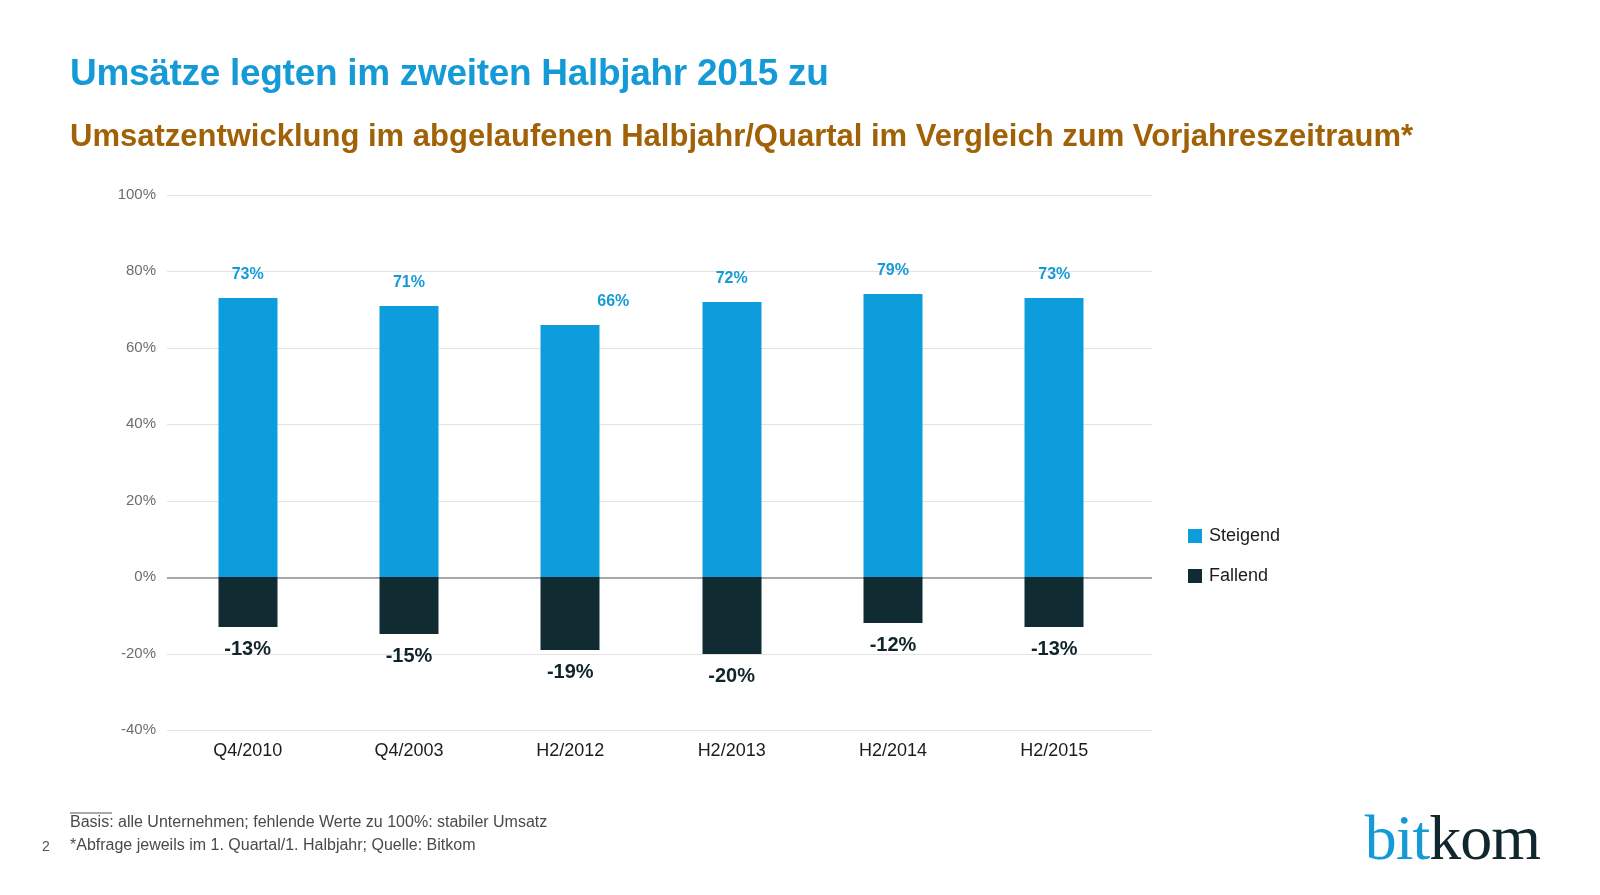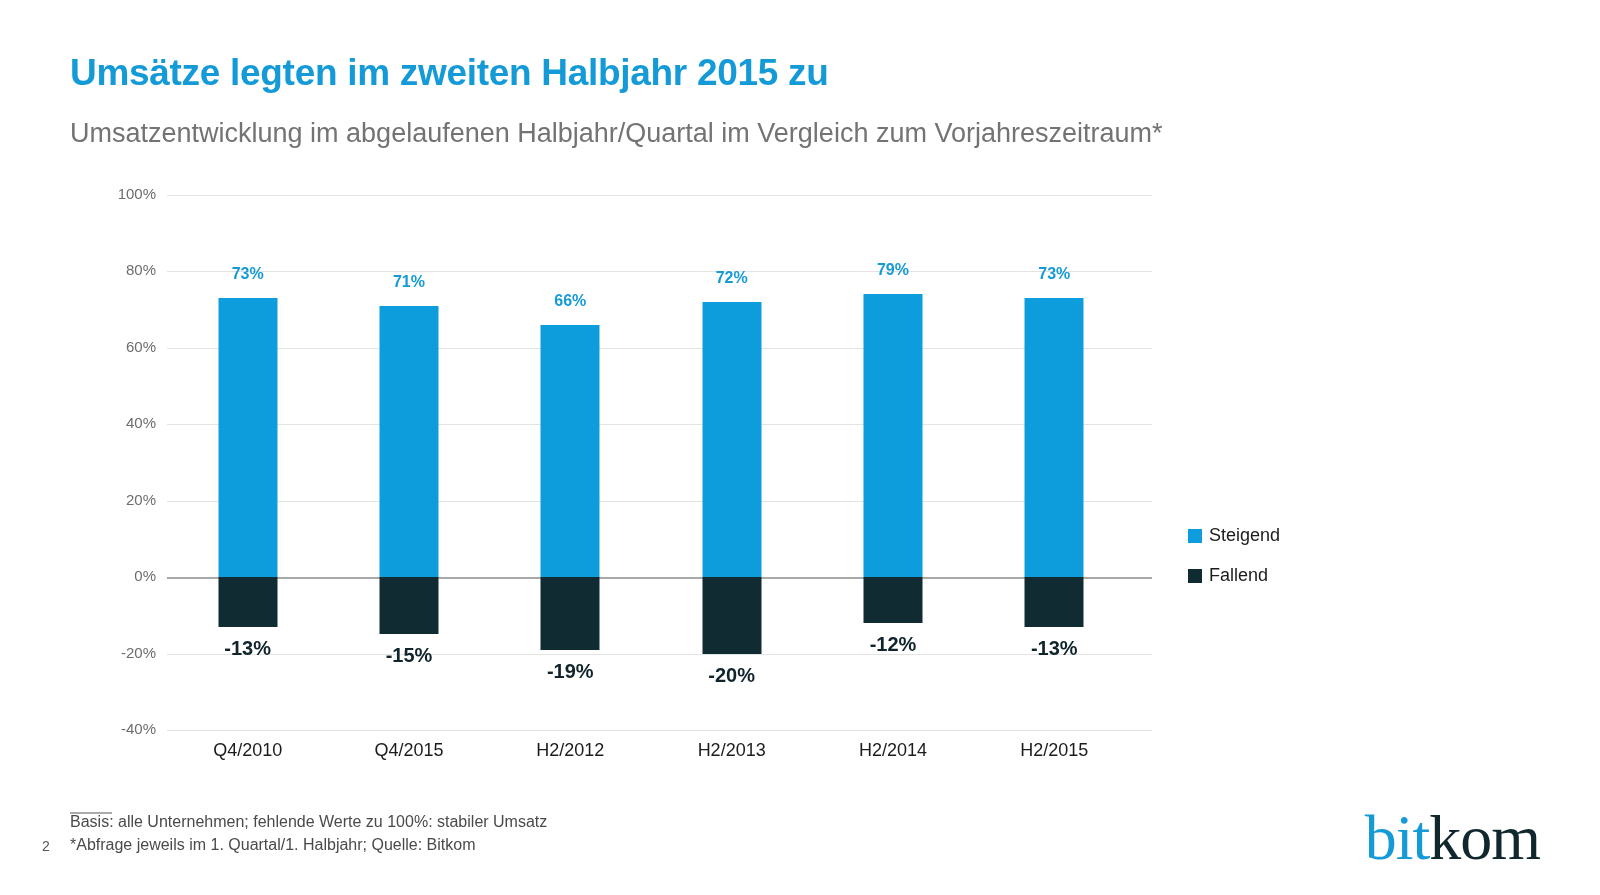--- a/index.html
+++ b/index.html
@@ -12,21 +12,21 @@
   #slide { position: relative; width: 1600px; height: 895px; background: #fff; }
 
   
   #title {
     position: absolute; left: 70px; top: 52px;
     font-size: 37px; font-weight: bold; letter-spacing: -0.3px;
     color: #149BD7; white-space: nowrap;
   }
   #subtitle {
     position: absolute; left: 70px; top: 118px;
-    font-size: 27px; font-weight: normal; color: #737373;
+    font-size: 31px; font-weight: bold; color: #a16207;
     white-space: nowrap;
   }
 
   
   #chart { position: absolute; left: 0; top: 0; width: 1600px; height: 895px; }
 
   .gridline {
     position: absolute; left: 167px; width: 985px; height: 1px;
     background: #e3e3e3;
   }
@@ -132,25 +132,25 @@
           <div class="lbl-pos" style="top: 70.1786px;">73%</div>
           <div class="bar-neg" style="top: 382.143px; height: 49.6786px; background: rgb(17, 43, 50);"></div>
           <div class="lbl-neg" style="top: 441.821px;">-13%</div>
           <div class="xlabel">Q4/2010</div>
         </div>
         <div class="col" style="left: 161.333px; width: 161.333px;">
           <div class="bar-pos" style="top: 110.821px; height: 271.321px; background: rgb(13, 157, 220);"></div>
           <div class="lbl-pos" style="top: 77.8214px;">71%</div>
           <div class="bar-neg" style="top: 382.143px; height: 57.3214px; background: rgb(17, 43, 50);"></div>
           <div class="lbl-neg" style="top: 449.464px;">-15%</div>
-          <div class="xlabel">Q4/2015</div>
+          <div class="xlabel">Q4/2003</div>
         </div>
         <div class="col" style="left: 322.667px; width: 161.333px;">
           <div class="bar-pos" style="top: 129.929px; height: 252.214px; background: rgb(13, 157, 220);"></div>
-          <div class="lbl-pos" style="top: 96.9286px;">66%</div>
+          <div class="lbl-pos" style="top: 96.9286px; margin-left: 43px;">66%</div>
           <div class="bar-neg" style="top: 382.143px; height: 72.6071px; background: rgb(17, 43, 50);"></div>
           <div class="lbl-neg" style="top: 464.75px;">-19%</div>
           <div class="xlabel">H2/2012</div>
         </div>
         <div class="col" style="left: 484px; width: 161.333px;">
           <div class="bar-pos" style="top: 107px; height: 275.143px; background: rgb(13, 157, 220);"></div>
           <div class="lbl-pos" style="top: 74px;">72%</div>
           <div class="bar-neg" style="top: 382.143px; height: 76.4286px; background: rgb(17, 43, 50);"></div>
           <div class="lbl-neg" style="top: 468.571px;">-20%</div>
           <div class="xlabel">H2/2013</div>

